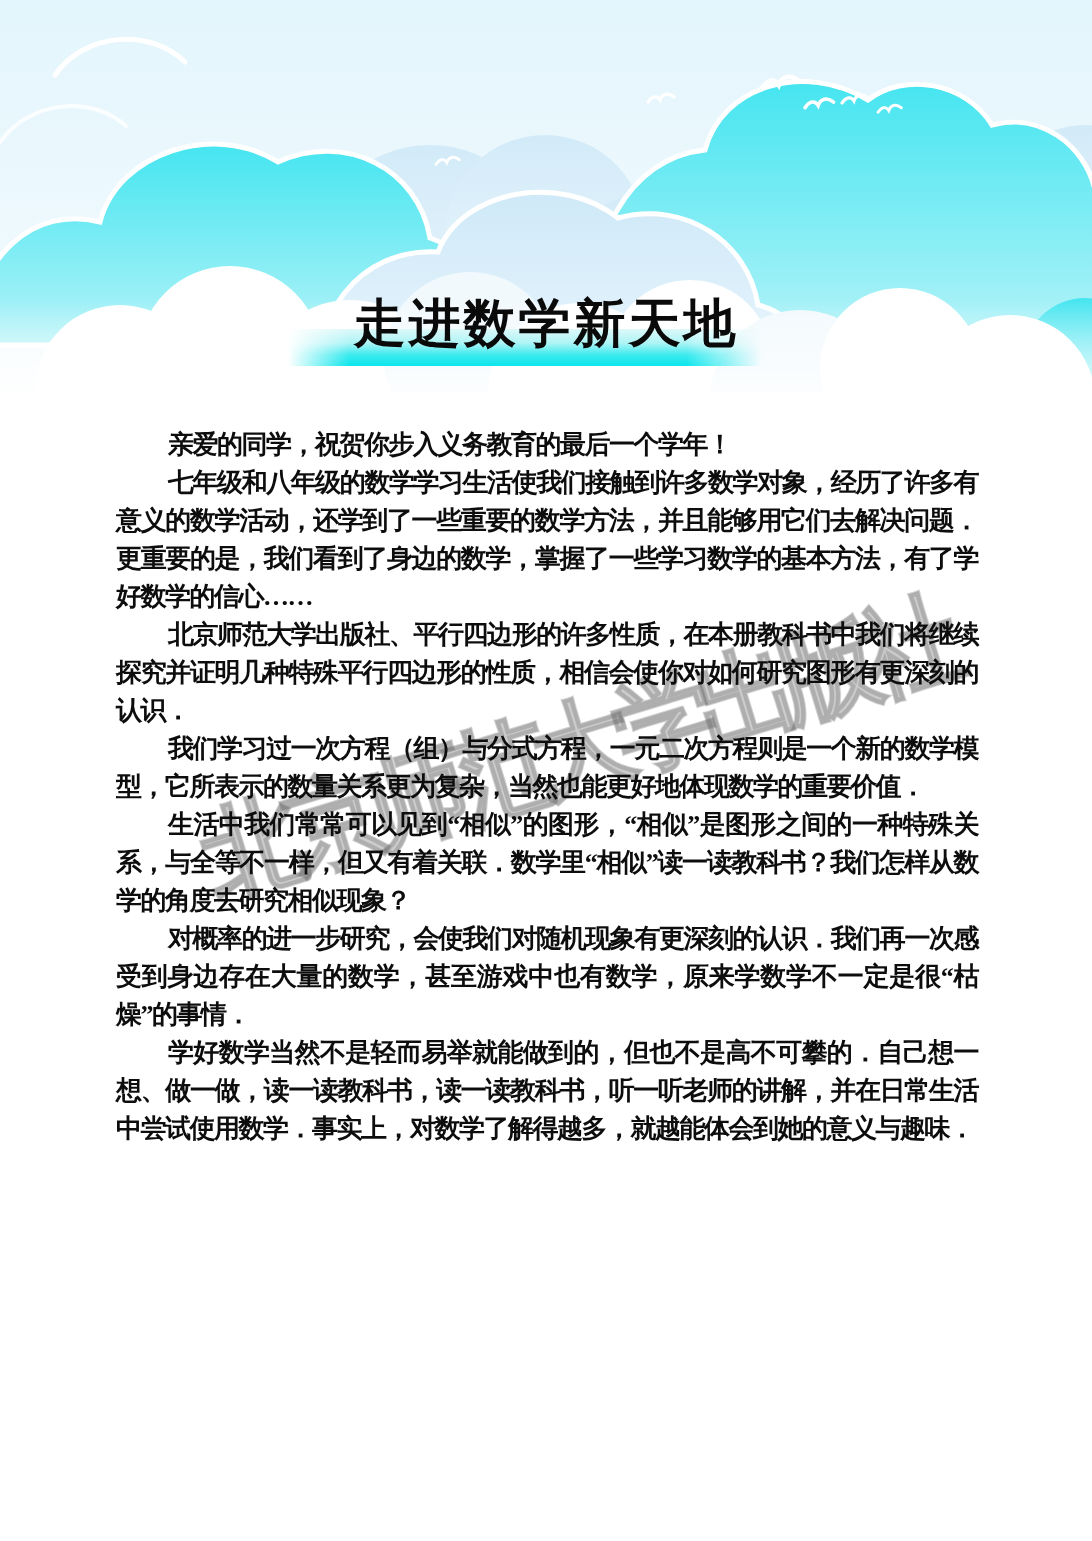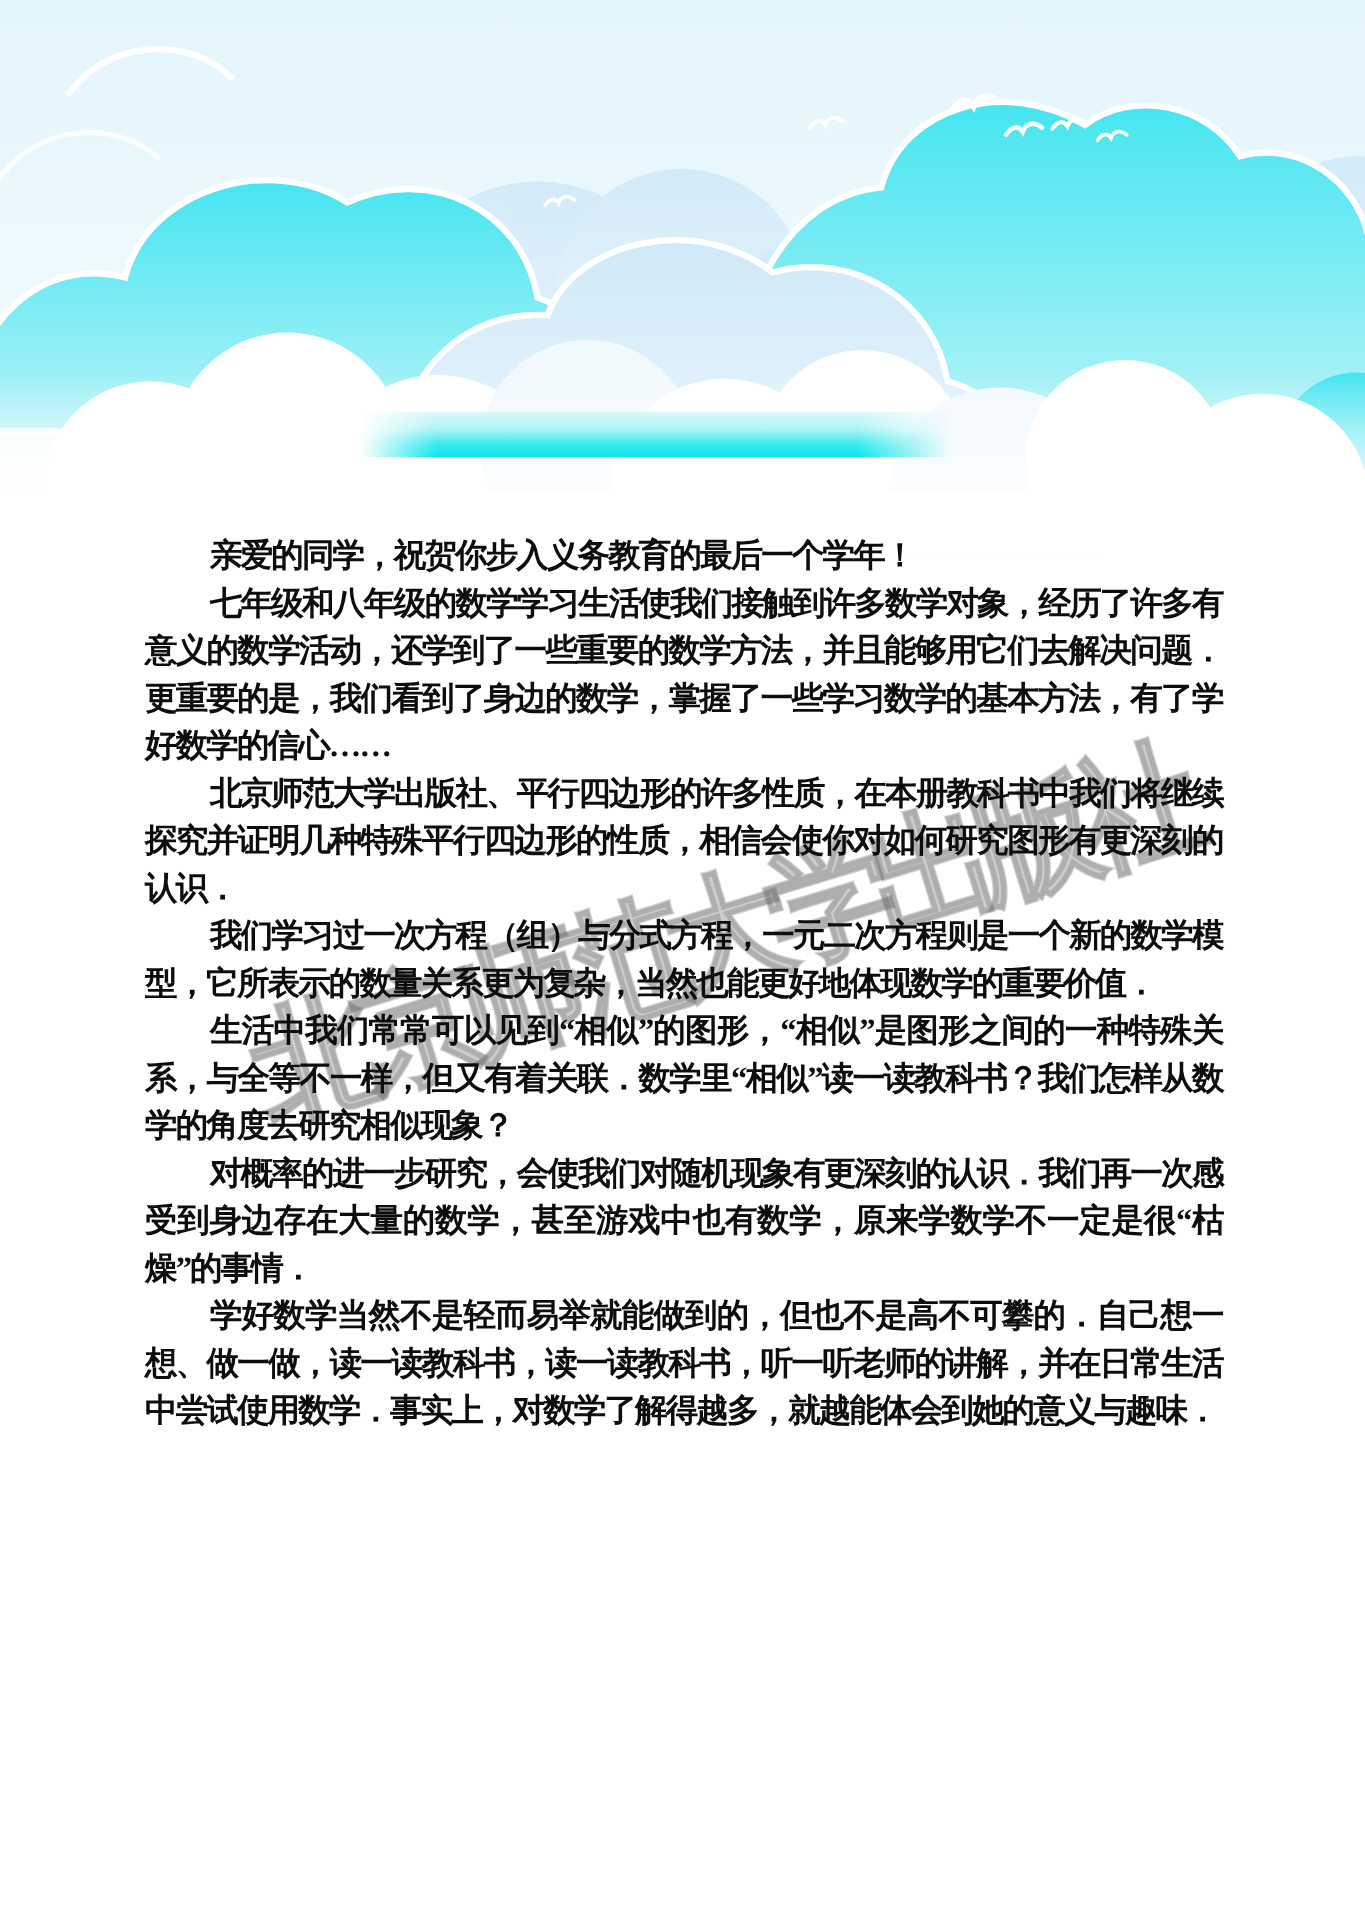--- a/index.html
+++ b/index.html
@@ -117,20 +117,21 @@
       <circle cx="900" cy="368" r="80"></circle>
       <circle cx="1010" cy="400" r="85"></circle>
       <rect x="0" y="393" width="1092" height="52"></rect>
     </g>
 
     <rect x="0" y="300" width="1092" height="145" fill="url(#whitefade)"></rect>
   </svg>
 
   <div class="banner"></div>
 
+  <h1 class="page-title">走进数学新天地</h1>
 
   <div class="watermark">北京师范大学出版社</div>
 
   <main class="bodytext">
     <p>亲爱的同学，祝贺你步入义务教育的最后一个学年！</p>
     <p>七年级和八年级的数学学习生活使我们接触到许多数学对象，经历了许多有意义的数学活动，还学到了一些重要的数学方法，并且能够用它们去解决问题．更重要的是，我们看到了身边的数学，掌握了一些学习数学的基本方法，有了学好数学的信心……</p>
     <p>北京师范大学出版社、平行四边形的许多性质，在本册教科书中我们将继续探究并证明几种特殊平行四边形的性质，相信会使你对如何研究图形有更深刻的认识．</p>
     <p>我们学习过一次方程（组）与分式方程，一元二次方程则是一个新的数学模型，它所表示的数量关系更为复杂，当然也能更好地体现数学的重要价值．</p>
     <p>生活中我们常常可以见到“相似”的图形，“相似”是图形之间的一种特殊关系，与全等不一样，但又有着关联．数学里“相似”读一读教科书？我们怎样从数学的角度去研究相似现象？</p>
     <p>对概率的进一步研究，会使我们对随机现象有更深刻的认识．我们再一次感受到身边存在大量的数学，甚至游戏中也有数学，原来学数学不一定是很“枯燥”的事情．</p>

